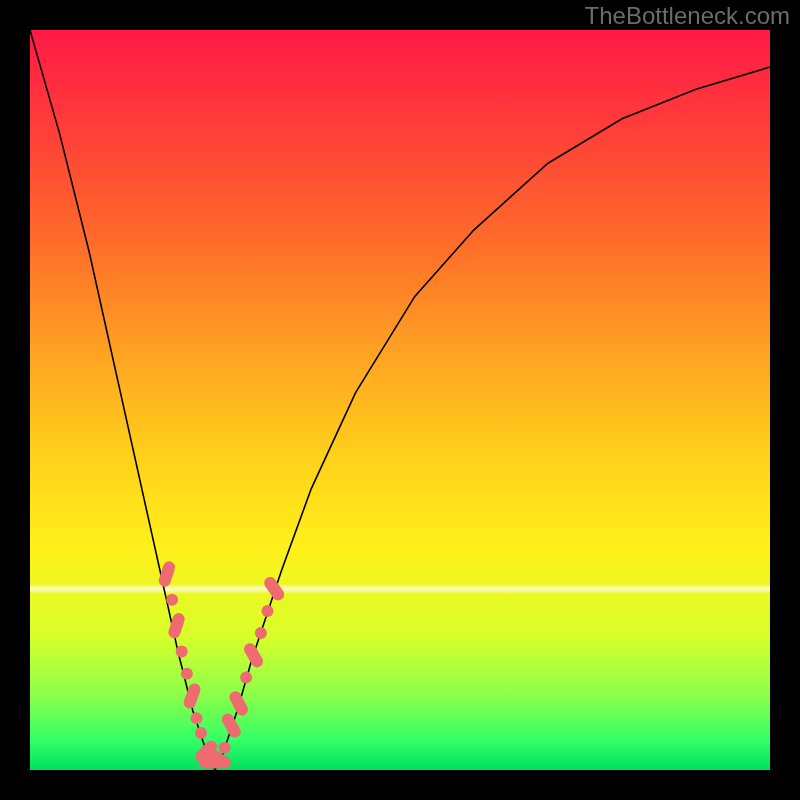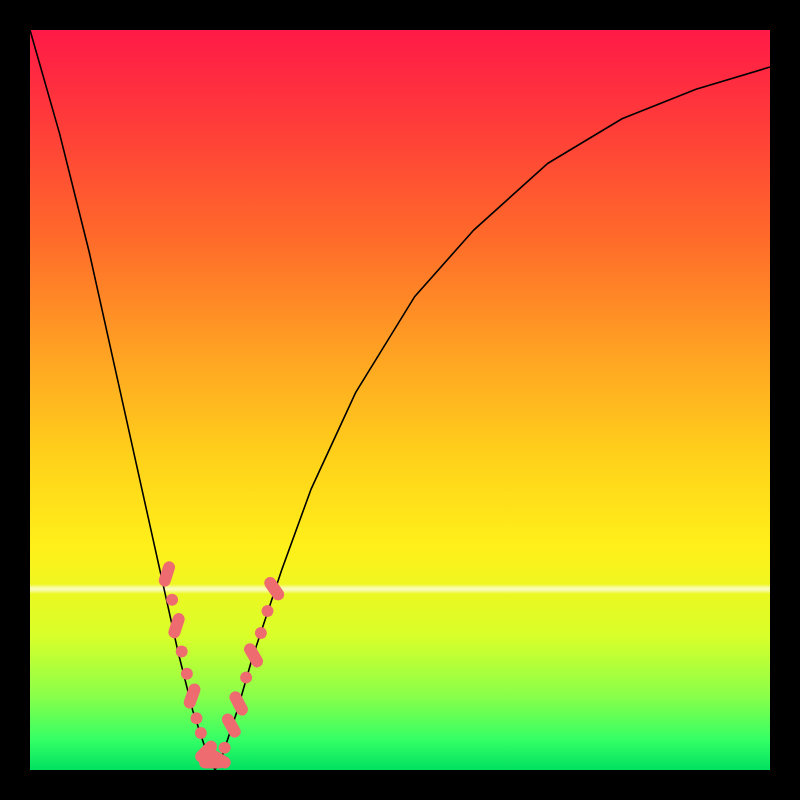--- a/index.html
+++ b/index.html
@@ -90,13 +90,14 @@
           <rect x="-13.0" y="-6.0" width="26" height="12" rx="6" class="marker" transform="translate(201.3,695.6) rotate(60)" fill="#ee6b70"></rect>
           <rect x="-13.0" y="-6.0" width="26" height="12" rx="6" class="marker" transform="translate(208.7,673.4) rotate(62)" fill="#ee6b70"></rect>
           <circle cx="216.1" cy="647.5" r="6" class="marker" fill="#ee6b70"></circle>
           <rect x="-13.0" y="-6.0" width="26" height="12" rx="6" class="marker" transform="translate(223.5,625.3) rotate(60)" fill="#ee6b70"></rect>
           <circle cx="230.9" cy="603.1" r="6" class="marker" fill="#ee6b70"></circle>
           <circle cx="237.5" cy="580.9" r="6" class="marker" fill="#ee6b70"></circle>
           <rect x="-13.0" y="-6.0" width="26" height="12" rx="6" class="marker" transform="translate(244.2,558.7) rotate(55)" fill="#ee6b70"></rect>
         </g>
     </svg>
   </div>
+  <div class="watermark">TheBottleneck.com</div>
 </div>
 
 </body></html>

